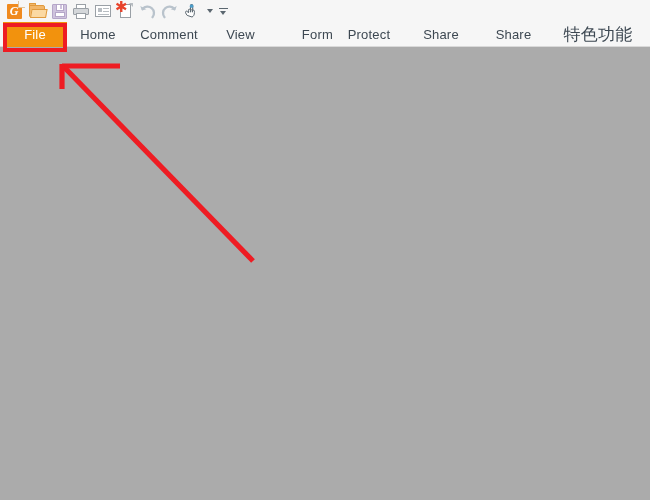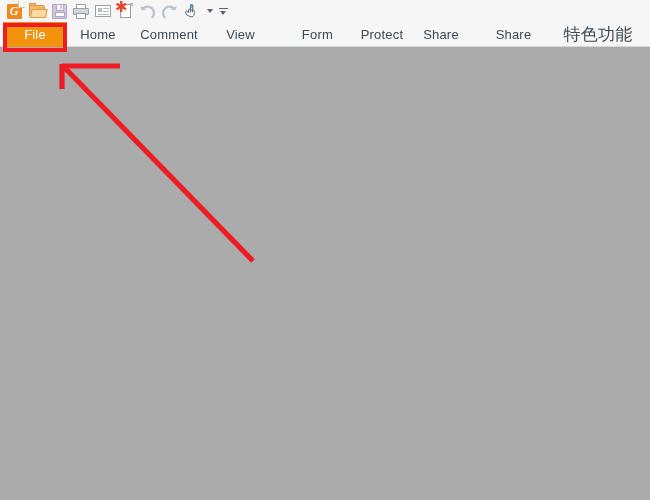--- a/index.html
+++ b/index.html
@@ -400,21 +400,21 @@
 
   </div>
 
   <div class="tabbar">
 
     <div class="tab" style="left:68px; width:60px;">Home</div>
     <div class="tab active" style="left:3px;  width:64px;">File</div>
     <div class="tab" style="left:128px;width:82px;">Comment</div>
     <div class="tab" style="left:210px;width:61px;">View</div>
     <div class="tab" style="left:271px;width:62px;text-align:right;">Form</div>
-    <div class="tab" style="left:345px;width:74px;">Protect</div>
+    <div class="tab" style="left:332px;width:74px;">Protect</div>
     <div class="tab" style="left:407px;width:68px;text-align:center;">Share</div>
     <div class="tab" style="left:475px;width:77px;">Share</div>
     <div class="tab cjk" style="left:552px;width:92px;">特色功能</div>
 
   </div>
 
   <div class="content"></div>
 
   <div class="annot-box"></div>
 

